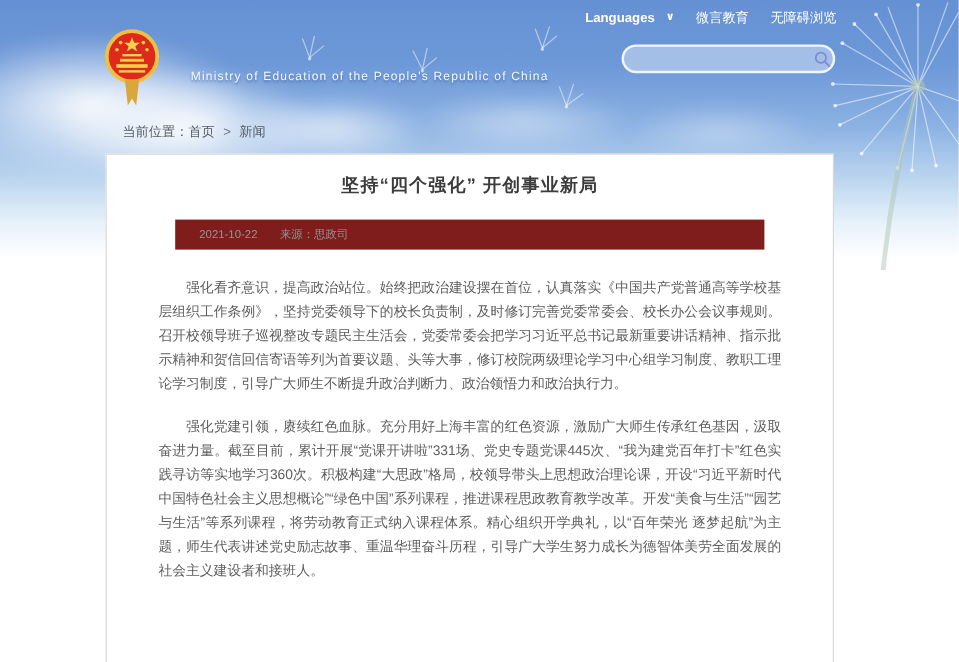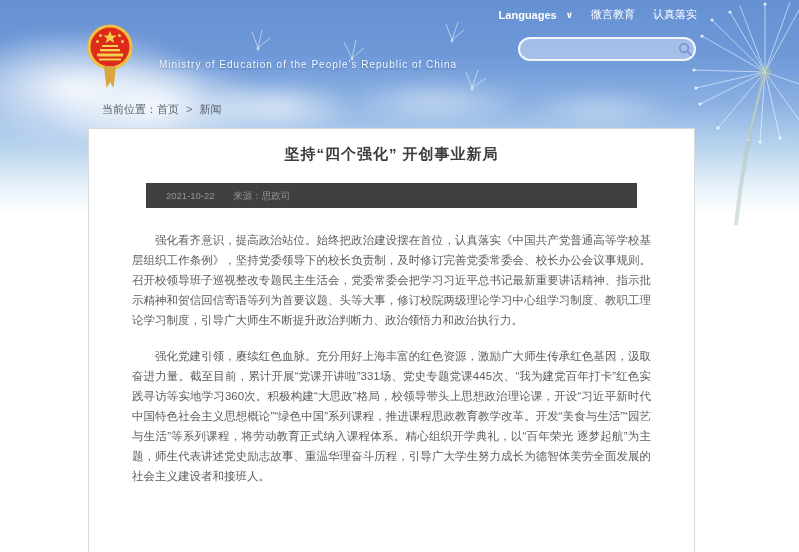--- a/index.html
+++ b/index.html
@@ -73,21 +73,21 @@
   .content-box {
     position:absolute; left:88px; top:128px; width:607px; height:470px;
     background:#ffffff; border:1px solid #d9d9d9; z-index:2;
   }
   .article-title {
     margin-top:16px; text-align:center;
     font-size:15px; font-weight:bold; color:#3c3c3c; letter-spacing:1px;
   }
   .meta-bar {
     width:491px; margin:19px auto 0; height:25px; line-height:25px;
-    background:#404040; padding-left:20px;
+    background:#7f1d1d; padding-left:20px;
     font-size:9.5px; color:#949494;
   }
   .meta-bar .src { margin-left:16px; }
   .article-body {
     margin:22px 43px 0 43px;
     font-size:11.5px; line-height:20px; color:#5d5d5d;
     text-align:justify;
   }
   .article-body p { text-indent:2em; margin-bottom:16px; }
 </style>
@@ -172,21 +172,21 @@
     <path d="M18,44 L30,44 L27.5,66 L24,60 L20.5,66 Z" fill="#d9a83c"></path>
   </svg>
   <div class="site-en">Ministry of Education of the People's Republic of China</div>
 
   <div class="top-links">
     <span class="lang">
       <span>Languages</span>
       <span class="caret">∨</span>
     </span>
     <a>微言教育</a>
-    <a>认真落实</a>
+    <a>无障碍浏览</a>
   </div>
 
   <div class="search-pill">
     <input type="text" placeholder="" style="">
     <svg class="mag" viewBox="0 0 16 16">
       <circle cx="6.5" cy="6.5" r="4.6" fill="none" stroke="#7e8bd2" stroke-width="1.6"></circle>
       <line x1="10.2" y1="10.2" x2="14" y2="14" stroke="#7e8bd2" stroke-width="1.6" stroke-linecap="round"></line>
     </svg>
   </div>
 </div>

